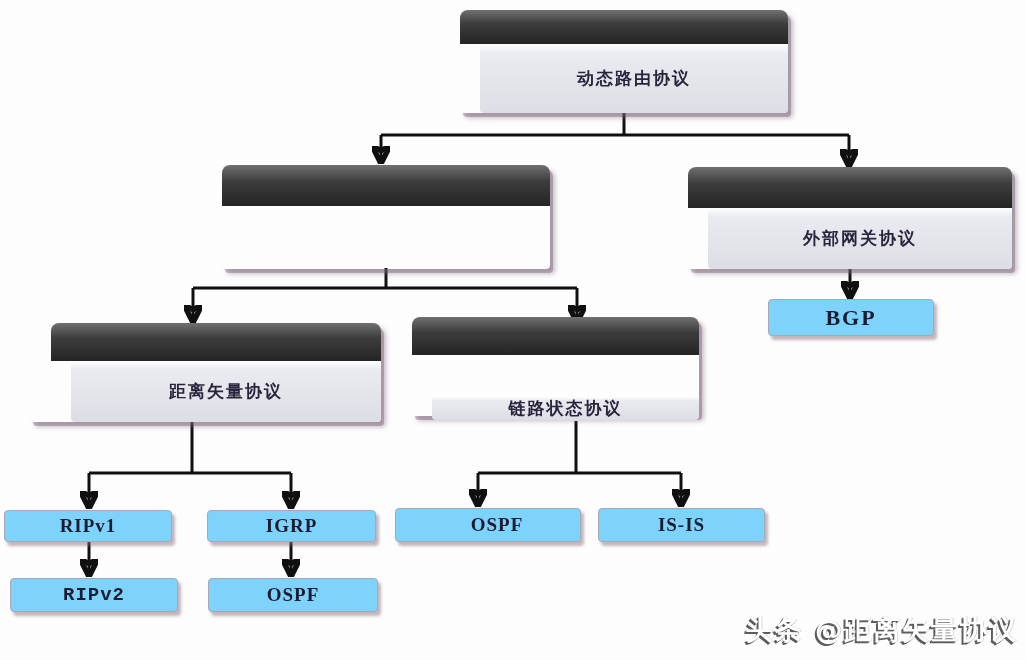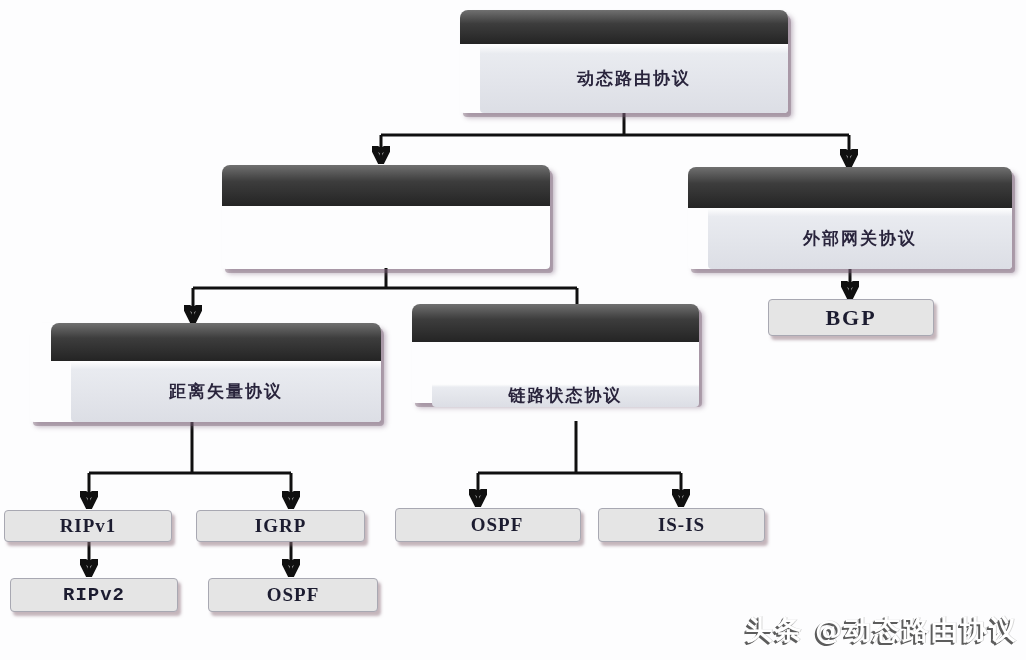--- a/index.html
+++ b/index.html
@@ -22,21 +22,21 @@
   .gnode.lv2 .band{height:41px;}
   .gnode .body{
     flex:1;display:flex;align-items:center;justify-content:center;
     background:linear-gradient(180deg,#ffffff 0%,#e9ebf0 14%,#dcdee5 100%);
     border-radius:0 0 4px 4px;
     font-weight:bold;font-size:17px;letter-spacing:2px;color:#29243c;margin-left:20px;
   }
   
   .leaf{
     position:absolute;display:flex;align-items:center;justify-content:center;
-    background:#e5e5e5;border:1px solid #a8a8b2;border-radius:4px;
+    background:#7dd3fc;border:1px solid #a8a8b2;border-radius:4px;
     box-shadow:3px 4px 3px rgba(140,110,122,.5);
     font-family:"Liberation Serif",serif;font-weight:bold;font-size:19px;
     letter-spacing:1px;color:#1c1c30;
   }
   .leaf.big{font-size:22px;letter-spacing:2px;}
   
   svg.connectors{position:absolute;left:0;top:0;pointer-events:none;}
   svg.connectors path{stroke:#101010;stroke-width:3;fill:none;}
   
   .watermark{
@@ -96,34 +96,34 @@
   <div class="gnode lv2" style="left:688px;top:167px;width:324px;height:102px;justify-content:space-between;">
     <div class="band"></div>
     <div class="body">外部网关协议</div>
   </div>
 
   <div class="gnode" style="left:30px;top:323px;width:330px;height:99px;padding-left:21px;">
     <div class="band"></div>
     <div class="body">距离矢量协议</div>
   </div>
 
-  <div class="gnode" style="left:412px;top:304px;width:287px;height:99px;gap:42px;">
+  <div class="gnode" style="left:412px;top:317px;width:287px;height:99px;gap:42px;">
     <div class="band"></div>
     <div class="body">链路状态协议</div>
   </div>
 
   <div class="leaf big" style="left:768px;top:299px;width:164px;height:35px;">BGP</div>
 
   <div class="leaf" style="left:4px;top:510px;width:166px;height:30px;">RIPv1</div>
 
-  <div class="leaf" style="left:196px;top:510px;width:167px;height:30px;">IGRP</div>
+  <div class="leaf" style="left:207px;top:510px;width:167px;height:30px;">IGRP</div>
 
   <div class="leaf" style="left:395px;top:508px;width:166px;height:32px;padding-left:18px;">OSPF</div>
 
   <div class="leaf" style="left:598px;top:508px;width:165px;height:32px;">IS-IS</div>
 
   <div class="leaf" style="left:10px;top:578px;width:166px;height:32px;font-family:Liberation Mono, monospace;">RIPv2</div>
 
   <div class="leaf" style="left:208px;top:578px;width:168px;height:32px;">OSPF</div>
 
-  <div class="watermark">头条 @动态路由协议</div>
+  <div class="watermark">头条 @距离矢量协议</div>
 
 </div>
 
 </body></html>

